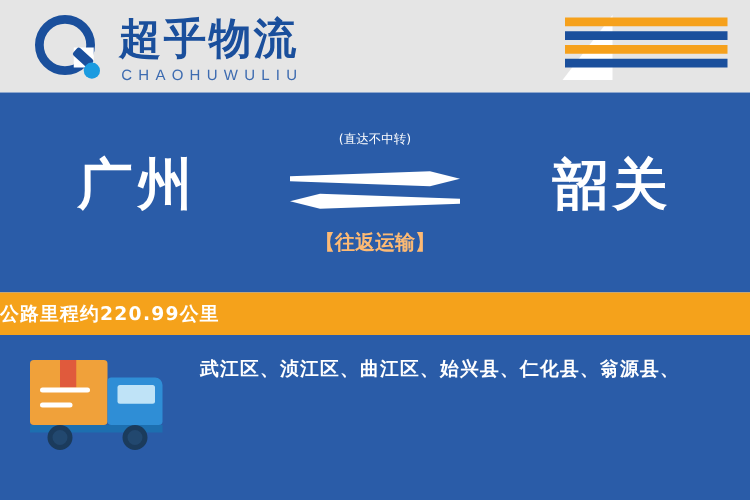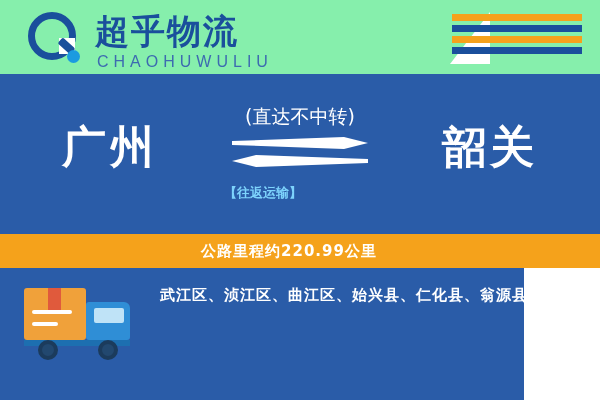--- a/index.html
+++ b/index.html
@@ -4,68 +4,68 @@
 <style>
   html,body{margin:0;padding:0;}
   body{
     width:600px;height:400px;overflow:hidden;
     font-family:"Liberation Sans","DejaVu Sans",sans-serif;
     background:#ffffff;
   }
   .card{position:relative;width:600px;height:400px;background:#fff;box-sizing:border-box;}
 
   
-  .header{position:absolute;left:0;top:0;width:600px;height:74px;background:#86efac;}
+  .header{position:absolute;left:0;top:0;width:600px;height:74px;background:#e5e5e5;}
   .logo-mark{position:absolute;left:28px;top:12px;width:56px;height:52px;}
   .logo-ring{position:absolute;left:0;top:0;width:48px;height:48px;border-radius:50%;
       border:7px solid #1a4f9c;box-sizing:border-box;}
   .logo-ring:after{content:"";position:absolute;right:-6px;bottom:-1px;width:16px;height:16px;
       background:#ffffff;transform:rotate(0deg);}
   .logo-tail{position:absolute;left:30px;top:30px;width:17px;height:8px;background:#1a4f9c;
       transform:rotate(42deg);border-radius:2px;}
   .logo-dot{position:absolute;left:39px;top:38px;width:13px;height:13px;border-radius:50%;
       background:#1b9be0;}
   .logo-text{position:absolute;left:95px;top:12px;}
   .logo-cn{font-size:34px;font-weight:bold;color:#1a4f9c;letter-spacing:2px;line-height:38px;
       font-family:"DejaVu Sans","Liberation Sans",sans-serif;}
-  .logo-en{font-size:16px;color:#3d6bb0;letter-spacing:5px;margin-top:3px;margin-left:2px;}
+  .logo-en{font-size:12px;color:#3d6bb0;letter-spacing:5px;margin-top:3px;margin-left:2px;}
   .stripes{position:absolute;right:18px;top:14px;width:130px;height:48px;}
   .stripe{position:absolute;left:0;height:7px;width:130px;}
   .stripe.s1{top:0;background:#f6a11c;width:130px;}
   .stripe.s2{top:11px;background:#1a4f9c;width:130px;}
   .stripe.s3{top:22px;background:#f6a11c;width:130px;}
   .stripe.s4{top:33px;background:#1a4f9c;width:130px;}
   .stripes:before{content:"";position:absolute;left:-2px;top:-2px;width:0;height:0;
       border-style:solid;border-width:0 0 52px 40px;border-color:transparent transparent #ffffff transparent;}
 
   
   .body-blue{position:absolute;left:0;top:74px;width:600px;height:160px;background:#2a5ca8;}
   .route{position:absolute;left:0;top:0;width:600px;height:160px;}
   .city{position:absolute;top:44px;font-size:44px;font-weight:bold;color:#ffffff;
       font-family:"DejaVu Sans","Liberation Sans",sans-serif;letter-spacing:4px;}
   .city.from{left:62px;}
   .city.to{right:62px;}
   .arrow-zone{position:absolute;left:232px;top:30px;width:136px;height:100px;}
-  .note-top{position:absolute;left:0;top:0;width:136px;text-align:center;font-size:19px;color:#ffffff;
+  .note-top{position:absolute;left:0;top:0;width:136px;text-align:center;font-size:10px;color:#ffffff;
       font-family:"DejaVu Sans","Liberation Sans",sans-serif;}
-  .note-bottom{position:absolute;left:-8px;top:80px;width:152px;text-align:left;font-size:13px;
-      color:#7dd3fc;font-weight:bold;font-family:"DejaVu Sans","Liberation Sans",sans-serif;}
+  .note-bottom{position:absolute;left:-8px;top:80px;width:152px;text-align:center;font-size:16px;
+      color:#fdba74;font-weight:bold;font-family:"DejaVu Sans","Liberation Sans",sans-serif;}
   .arrow-wrap{position:absolute;left:0;top:28px;width:136px;height:42px;}
   .arrow-r{position:absolute;left:0;top:4px;width:136px;height:14px;}
   .arrow-l{position:absolute;left:0;top:22px;width:136px;height:14px;}
 
   
   .orange-bar{position:absolute;left:0;top:234px;width:600px;height:34px;background:#f5a21b;
-      display:flex;align-items:center;justify-content:center;}
+      display:flex;align-items:center;}
   .orange-text{font-size:15px;font-weight:bold;color:#ffffff;letter-spacing:1px;
       font-family:"DejaVu Sans","Liberation Sans",sans-serif;}
   .orange-gap{display:inline-block;width:22px;}
 
   
-  .footer{position:absolute;left:0;top:268px;width:524px;height:132px;background:#2a5ca8;}
+  .footer{position:absolute;left:0;top:268px;width:600px;height:132px;background:#2a5ca8;}
   .areas{position:absolute;left:160px;top:12px;width:420px;color:#ffffff;font-size:15px;
       line-height:30px;font-weight:bold;letter-spacing:1px;
       font-family:"DejaVu Sans","Liberation Sans",sans-serif;}
   .truck{position:absolute;left:24px;top:12px;width:120px;height:88px;}
   .truck-box{position:absolute;left:0;top:8px;width:62px;height:52px;background:#f0a13a;border-radius:3px;}
   .truck-tape{position:absolute;left:24px;top:8px;width:13px;height:22px;background:#e05a3c;}
   .truck-cab{position:absolute;left:62px;top:22px;width:44px;height:38px;background:#2f8ed6;border-radius:3px 6px 3px 3px;}
   .truck-win{position:absolute;left:70px;top:28px;width:30px;height:15px;background:#bfe3f7;border-radius:2px;}
   .truck-base{position:absolute;left:0;top:60px;width:106px;height:6px;background:#1d6fb0;}
   .wheel{position:absolute;top:60px;width:20px;height:20px;border-radius:50%;background:#22486f;

